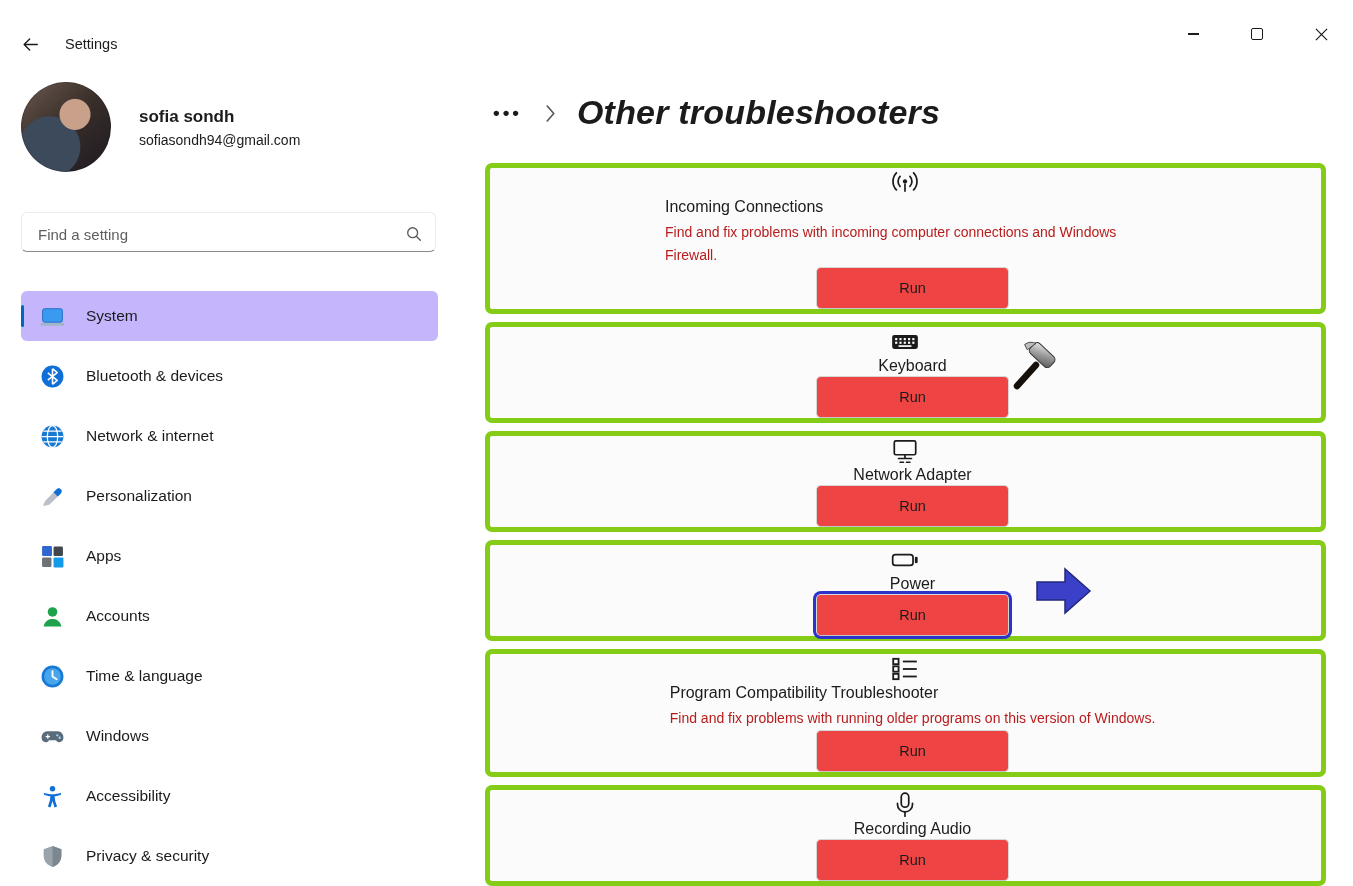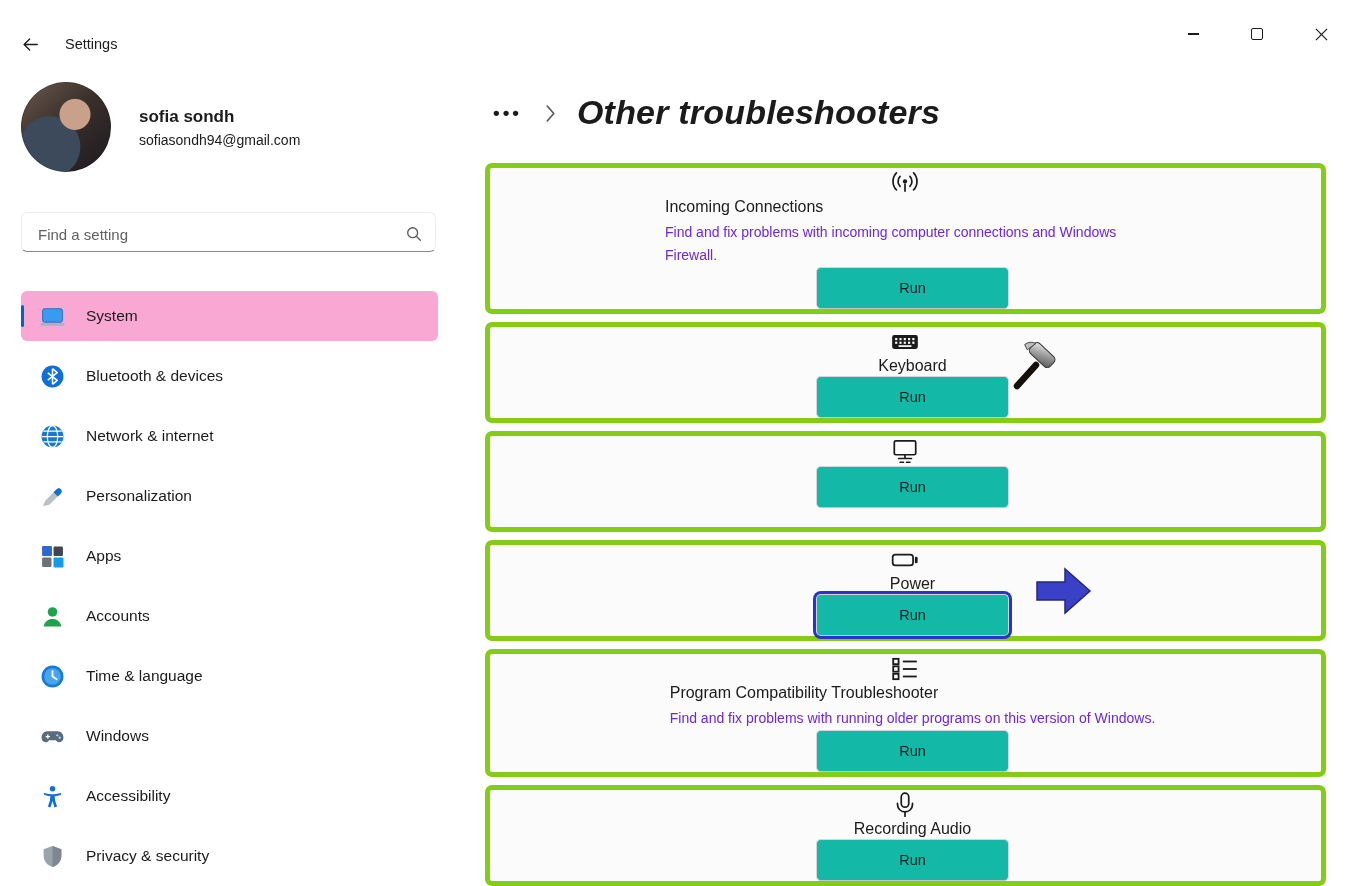--- a/index.html
+++ b/index.html
@@ -35,44 +35,44 @@
   .search-box{position:absolute;left:21px;top:150px;width:415px;height:40px;box-sizing:border-box;
     background:#fff;border:1px solid #ececec;border-bottom:1px solid #8a8a8a;border-radius:6px;
     display:flex;align-items:center;padding:4px 12px 0 14px;}
   .search-box input{flex:1;border:none;outline:none;font-size:15px;background:transparent;color:#1b1b1b;font-family:inherit;}
   .search-box input::placeholder{color:#5f5f5f;}
   .s-icon{display:flex;}
 
   .nav{position:absolute;left:21px;top:229px;width:417px;}
   .nav-item{height:50px;margin-bottom:10px;display:flex;align-items:center;gap:21px;padding-left:19px;
     border-radius:6px;position:relative;font-size:15.5px;box-sizing:border-box;}
-  .nav-item.selected{background:#f9a8d4;}
+  .nav-item.selected{background:#c4b5fd;}
   .accent{display:none;position:absolute;left:0;top:14px;width:3px;height:22px;border-radius:2px;background:var(--accent,#0067c0);}
   .nav-item.selected .accent{display:block;}
   .nav-icon{width:25px;height:25px;display:flex;flex:none;}
 
   
   .main{position:absolute;left:485px;top:62px;width:841px;}
   .header{margin-top:20px;height:60px;display:flex;align-items:center;gap:20px;padding-left:6px;}
   .dots{background:none;border:none;padding:0 2px;font-size:19px;font-weight:700;letter-spacing:3px;color:#1b1b1b;line-height:1;}
   .chev{display:flex;margin-top:2px;}
   .page-title{font-size:34px;font-weight:600;margin:0;letter-spacing:.2px;font-style:italic;}
 
   .list{margin-top:21px;}
   .card{background:#fbfbfb;border:5px solid #84cc16;border-radius:7px;margin-bottom:8px;
     display:flex;align-items:center;min-height:99px;padding:0 26px 0 40px;position:relative;box-sizing:content-box;flex-direction:column;}
   .card{box-sizing:border-box;min-height:101px;}
   .card.tall{min-height:119px;}
   .card.partial{align-items:flex-start;padding-top:20px;}
   .card-icon{width:30px;display:flex;flex:none;margin-right:16px;}
   .card-text{flex:1;}
   .card-title{font-size:16px;}
-  .card-desc{font-size:14px;color:#6d28d9;max-width:495px;margin-top:5px;line-height:1.65;}
-
-  .run-btn{width:193px;height:42px;flex:none;background:#14b8a6;border:1px solid #d6d6d6;border-bottom-color:#c6c6c6;
+  .card-desc{font-size:14px;color:#b91c1c;max-width:495px;margin-top:5px;line-height:1.65;}
+
+  .run-btn{width:193px;height:42px;flex:none;background:#ef4444;border:1px solid #d6d6d6;border-bottom-color:#c6c6c6;
     border-radius:5px;font-size:14.5px;color:#1b1b1b;}
   .run-btn.highlighted{box-shadow:0 0 0 3px var(--highlight,#2d33c8);}
 
   .hammer{position:absolute;right:260px;top:14px;display:flex;}
   .annot-arrow{position:absolute;right:228px;top:50%;transform:translateY(-50%);display:flex;}
 </style>
 </head>
 <body>
 
 <div class="titlebar">
@@ -289,20 +289,23 @@
         <button class="run-btn">Run</button>
       </div>
       <div class="card">
         <span class="card-icon">
           <svg viewBox="0 0 28 28" width="30" height="30" fill="none" stroke="#1b1b1b" stroke-width="1.6">
             <rect x="4" y="4.5" width="20" height="13" rx="1.5"></rect>
             <path d="M14 17.5 V21 M8 21 h12" stroke-linecap="round"></path>
             <path d="M9.5 24.5 h3 M15.5 24.5 h3" stroke-linecap="round"></path>
           </svg>
         </span>
+        <div class="card-text">
+          <div class="card-title">Network Adapter</div>
+        </div>
         <button class="run-btn">Run</button>
       </div>
       <div class="card">
         <span class="card-icon">
           <svg viewBox="0 0 28 28" width="30" height="30" fill="none" stroke="#1b1b1b" stroke-width="1.6">
             <rect x="2.5" y="9" width="19" height="10" rx="2.5"></rect>
             <path d="M24.5 12.2 v3.6" stroke-width="2.6" stroke-linecap="round"></path>
           </svg>
         </span>
         <div class="card-text">

